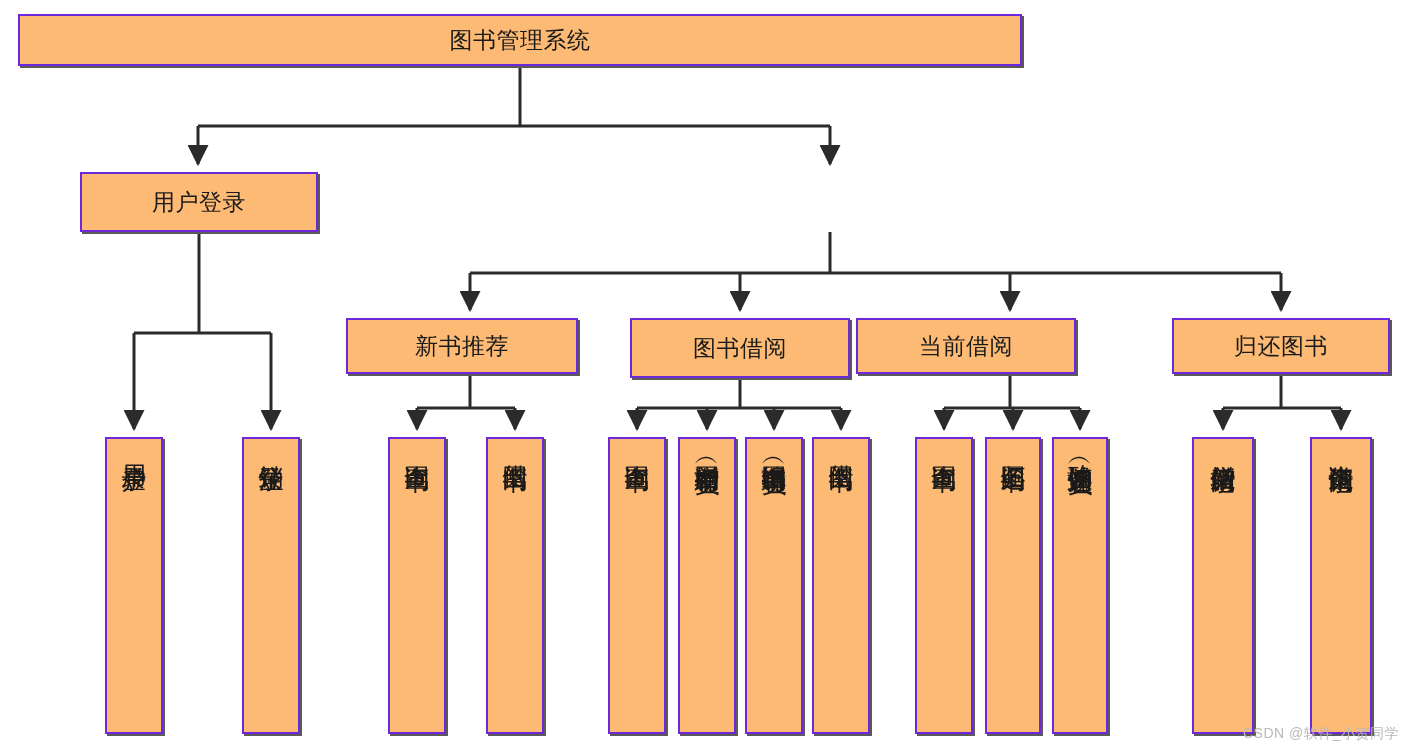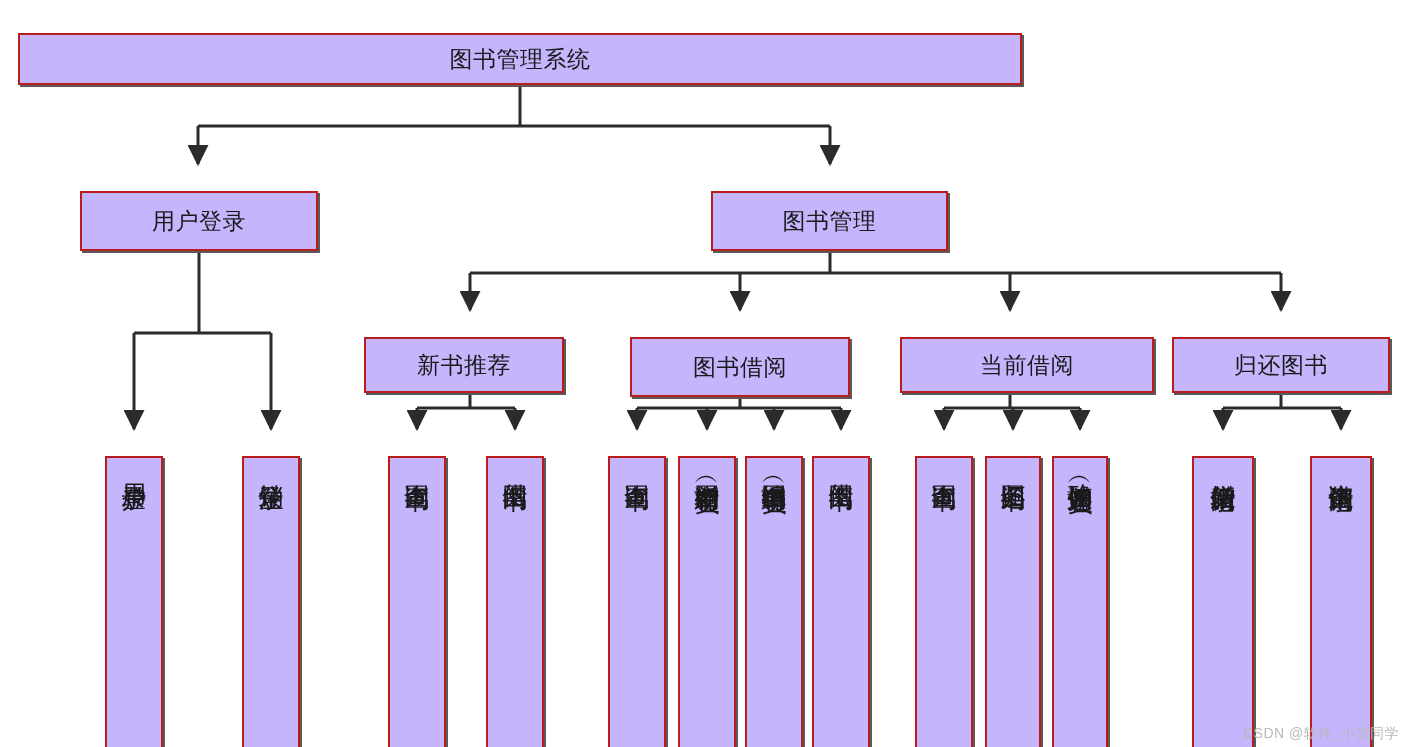--- a/index.html
+++ b/index.html
@@ -20,28 +20,27 @@
   #wires {
     position: absolute;
     left: 0;
     top: 0;
     width: 1405px;
     height: 747px;
   }
   .node {
     position: absolute;
     box-sizing: border-box;
-    background: #c4b5fd;
-    border: 2px solid #b91c1c;
+    background: #fdba74;
+    border: 2px solid #6d28d9;
     box-shadow: 2px 2px 0 0 #5a5a5a;
     display: flex;
     align-items: center;
     justify-content: center;
     color: #1a1a1a;
-    margin-top: 19px;
   }
   .node-label {
     display: block;
     text-align: center;
     line-height: 1.05;
     letter-spacing: 0.5px;
     white-space: nowrap;
   }
   .node.horiz .node-label {
     font-size: 23px;
@@ -123,31 +122,28 @@
     </g>
   </svg>
 
   <div class="node horiz" style="left:18px; top:14px; width:1004px; height:52px;">
     <span class="node-label">图书管理系统</span>
   </div>
 
   <div class="node horiz" style="left:80px; top:172px; width:238px; height:60px;">
     <span class="node-label">用户登录</span>
   </div>
-  <div class="node horiz" style="left:711px; top:172px; width:237px; height:60px;">
-    <span class="node-label">图书管理</span>
-  </div>
 
-  <div class="node horiz" style="left:364px; top:318px; width:200px; height:56px;">
+  <div class="node horiz" style="left:346px; top:318px; width:232px; height:56px;">
     <span class="node-label">新书推荐</span>
   </div>
   <div class="node horiz" style="left:630px; top:318px; width:220px; height:60px;">
     <span class="node-label">图书借阅</span>
   </div>
-  <div class="node horiz" style="left:900px; top:318px; width:254px; height:56px;">
+  <div class="node horiz" style="left:856px; top:318px; width:220px; height:56px;">
     <span class="node-label">当前借阅</span>
   </div>
   <div class="node horiz" style="left:1172px; top:318px; width:218px; height:56px;">
     <span class="node-label">归还图书</span>
   </div>
 
   <div class="node vert" style="left:105px; top:437px; width:58px; height:297px;">
     <span class="node-label">用户登录</span>
   </div>
   <div class="node vert" style="left:242px; top:437px; width:58px; height:297px;">

